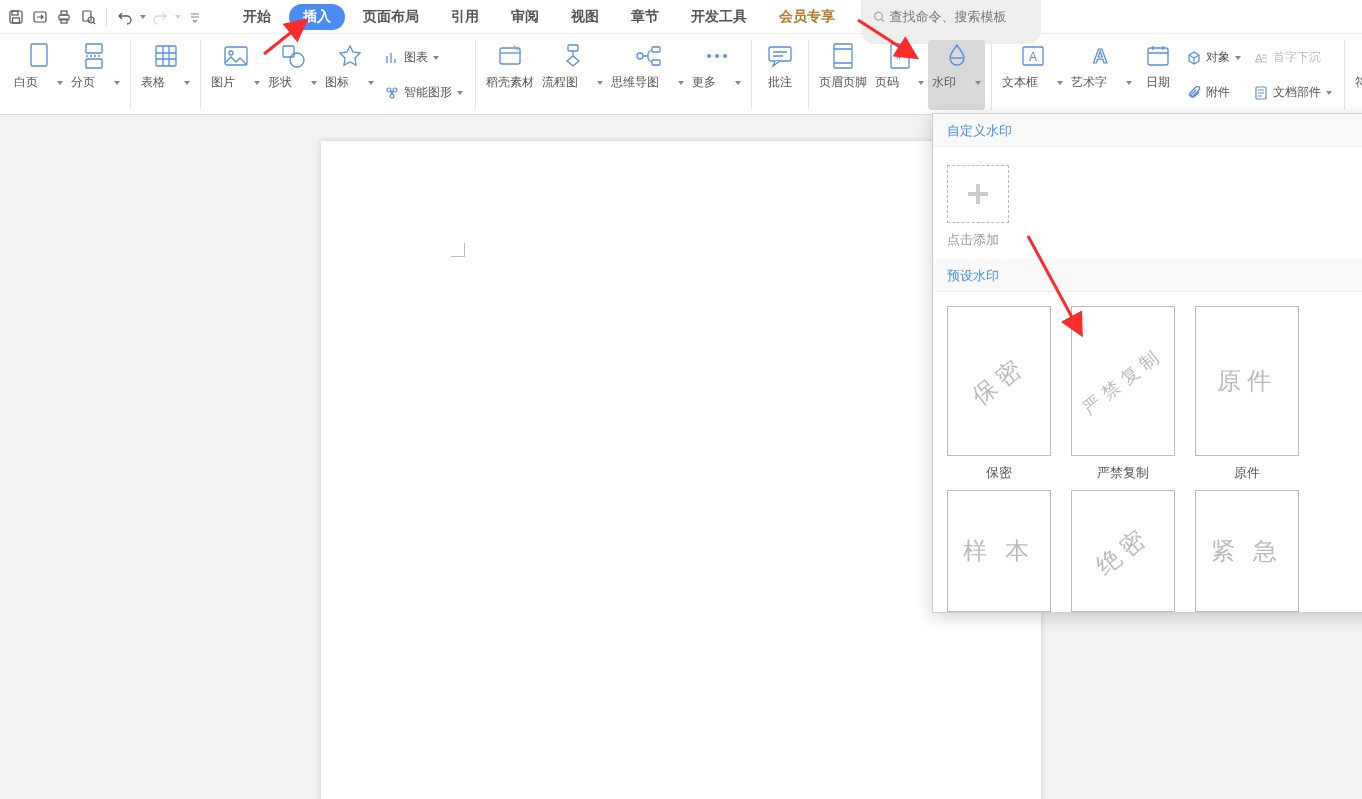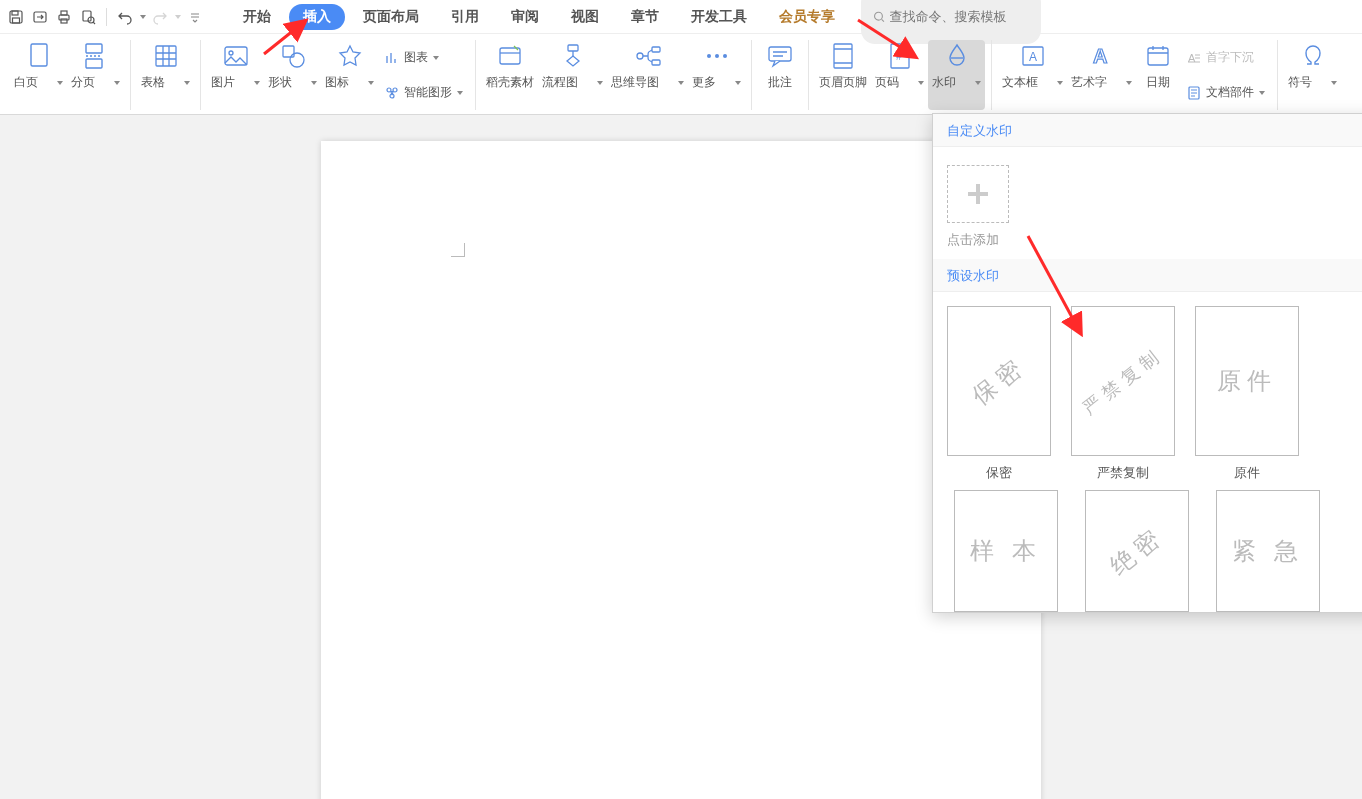--- a/index.html
+++ b/index.html
@@ -216,21 +216,21 @@
     background:#fff;
     display:flex;align-items:center;justify-content:center;
     color:#bbb;
     font-size:24px;
     font-family:"KaiTi","STKaiti",serif;
     letter-spacing:6px;
   }
   .wm-thumb.diag span { transform:rotate(-38deg); display:inline-block; }
   .wm-item-label { font-size:13px;color:#555; }
   .wm-grid.second-row { padding-top:0; padding-bottom:0; }
-  .wm-grid.second-row .wm-thumb { height:122px;margin-left:7px; }
+  .wm-grid.second-row .wm-thumb { height:122px; }
   .wm-footer {
     border-top:1px solid #eee;
     padding:4px 0;
   }
   .wm-f-row {
     display:flex;align-items:center;gap:10px;
     padding:8px 14px;
     font-size:14px;color:#444;
     cursor:pointer;
   }
@@ -574,20 +574,40 @@
       <div class="rbtn">
         <span class="ico">
             <svg width="26" height="24" viewBox="0 0 26 24" fill="none" stroke="#5a8de0" stroke-width="1.3">
               <rect x="3" y="4" width="20" height="17" rx="2"></rect>
               <path d="M3 9h20M8 2v4M18 2v4"></path>
             </svg>
           </span>
         <span class="lbl">
             <span>日期</span>
           </span>
+      </div>
+      <div class="mini-stack">
+        <div class="mini-row">
+          <span class="mi">
+              <svg width="14" height="14" viewBox="0 0 14 14" fill="none" stroke="#5a8de0" stroke-width="1.2">
+                <path d="M7 1l5 3v6l-5 3-5-3V4z"></path>
+                <path d="M2 4l5 3 5-3M7 7v6"></path>
+              </svg>
+            </span>
+          <span>对象</span>
+            <span class="tri-dn"></span>
+        </div>
+        <div class="mini-row">
+          <span class="mi">
+              <svg width="14" height="14" viewBox="0 0 14 14" fill="none" stroke="#5a8de0" stroke-width="1.3">
+                <path d="M12 6l-5 5a3 3 0 0 1-4-4l6-6a2 2 0 0 1 3 3l-6 6a1 1 0 0 1-1.5-1.5L9 4"></path>
+              </svg>
+            </span>
+          <span>附件</span>
+        </div>
       </div>
       <div class="mini-stack">
         <div class="mini-row disabled">
           <span class="mi">
               <svg width="14" height="14" viewBox="0 0 14 14" fill="none" stroke="#bbb" stroke-width="1.2">
                 <text x="1" y="11" font-size="11" fill="#bbb" stroke="none">A</text>
                 <path d="M8 4h5M8 7h5M1 11h12"></path>
               </svg>
             </span>
           <span>首字下沉</span>

